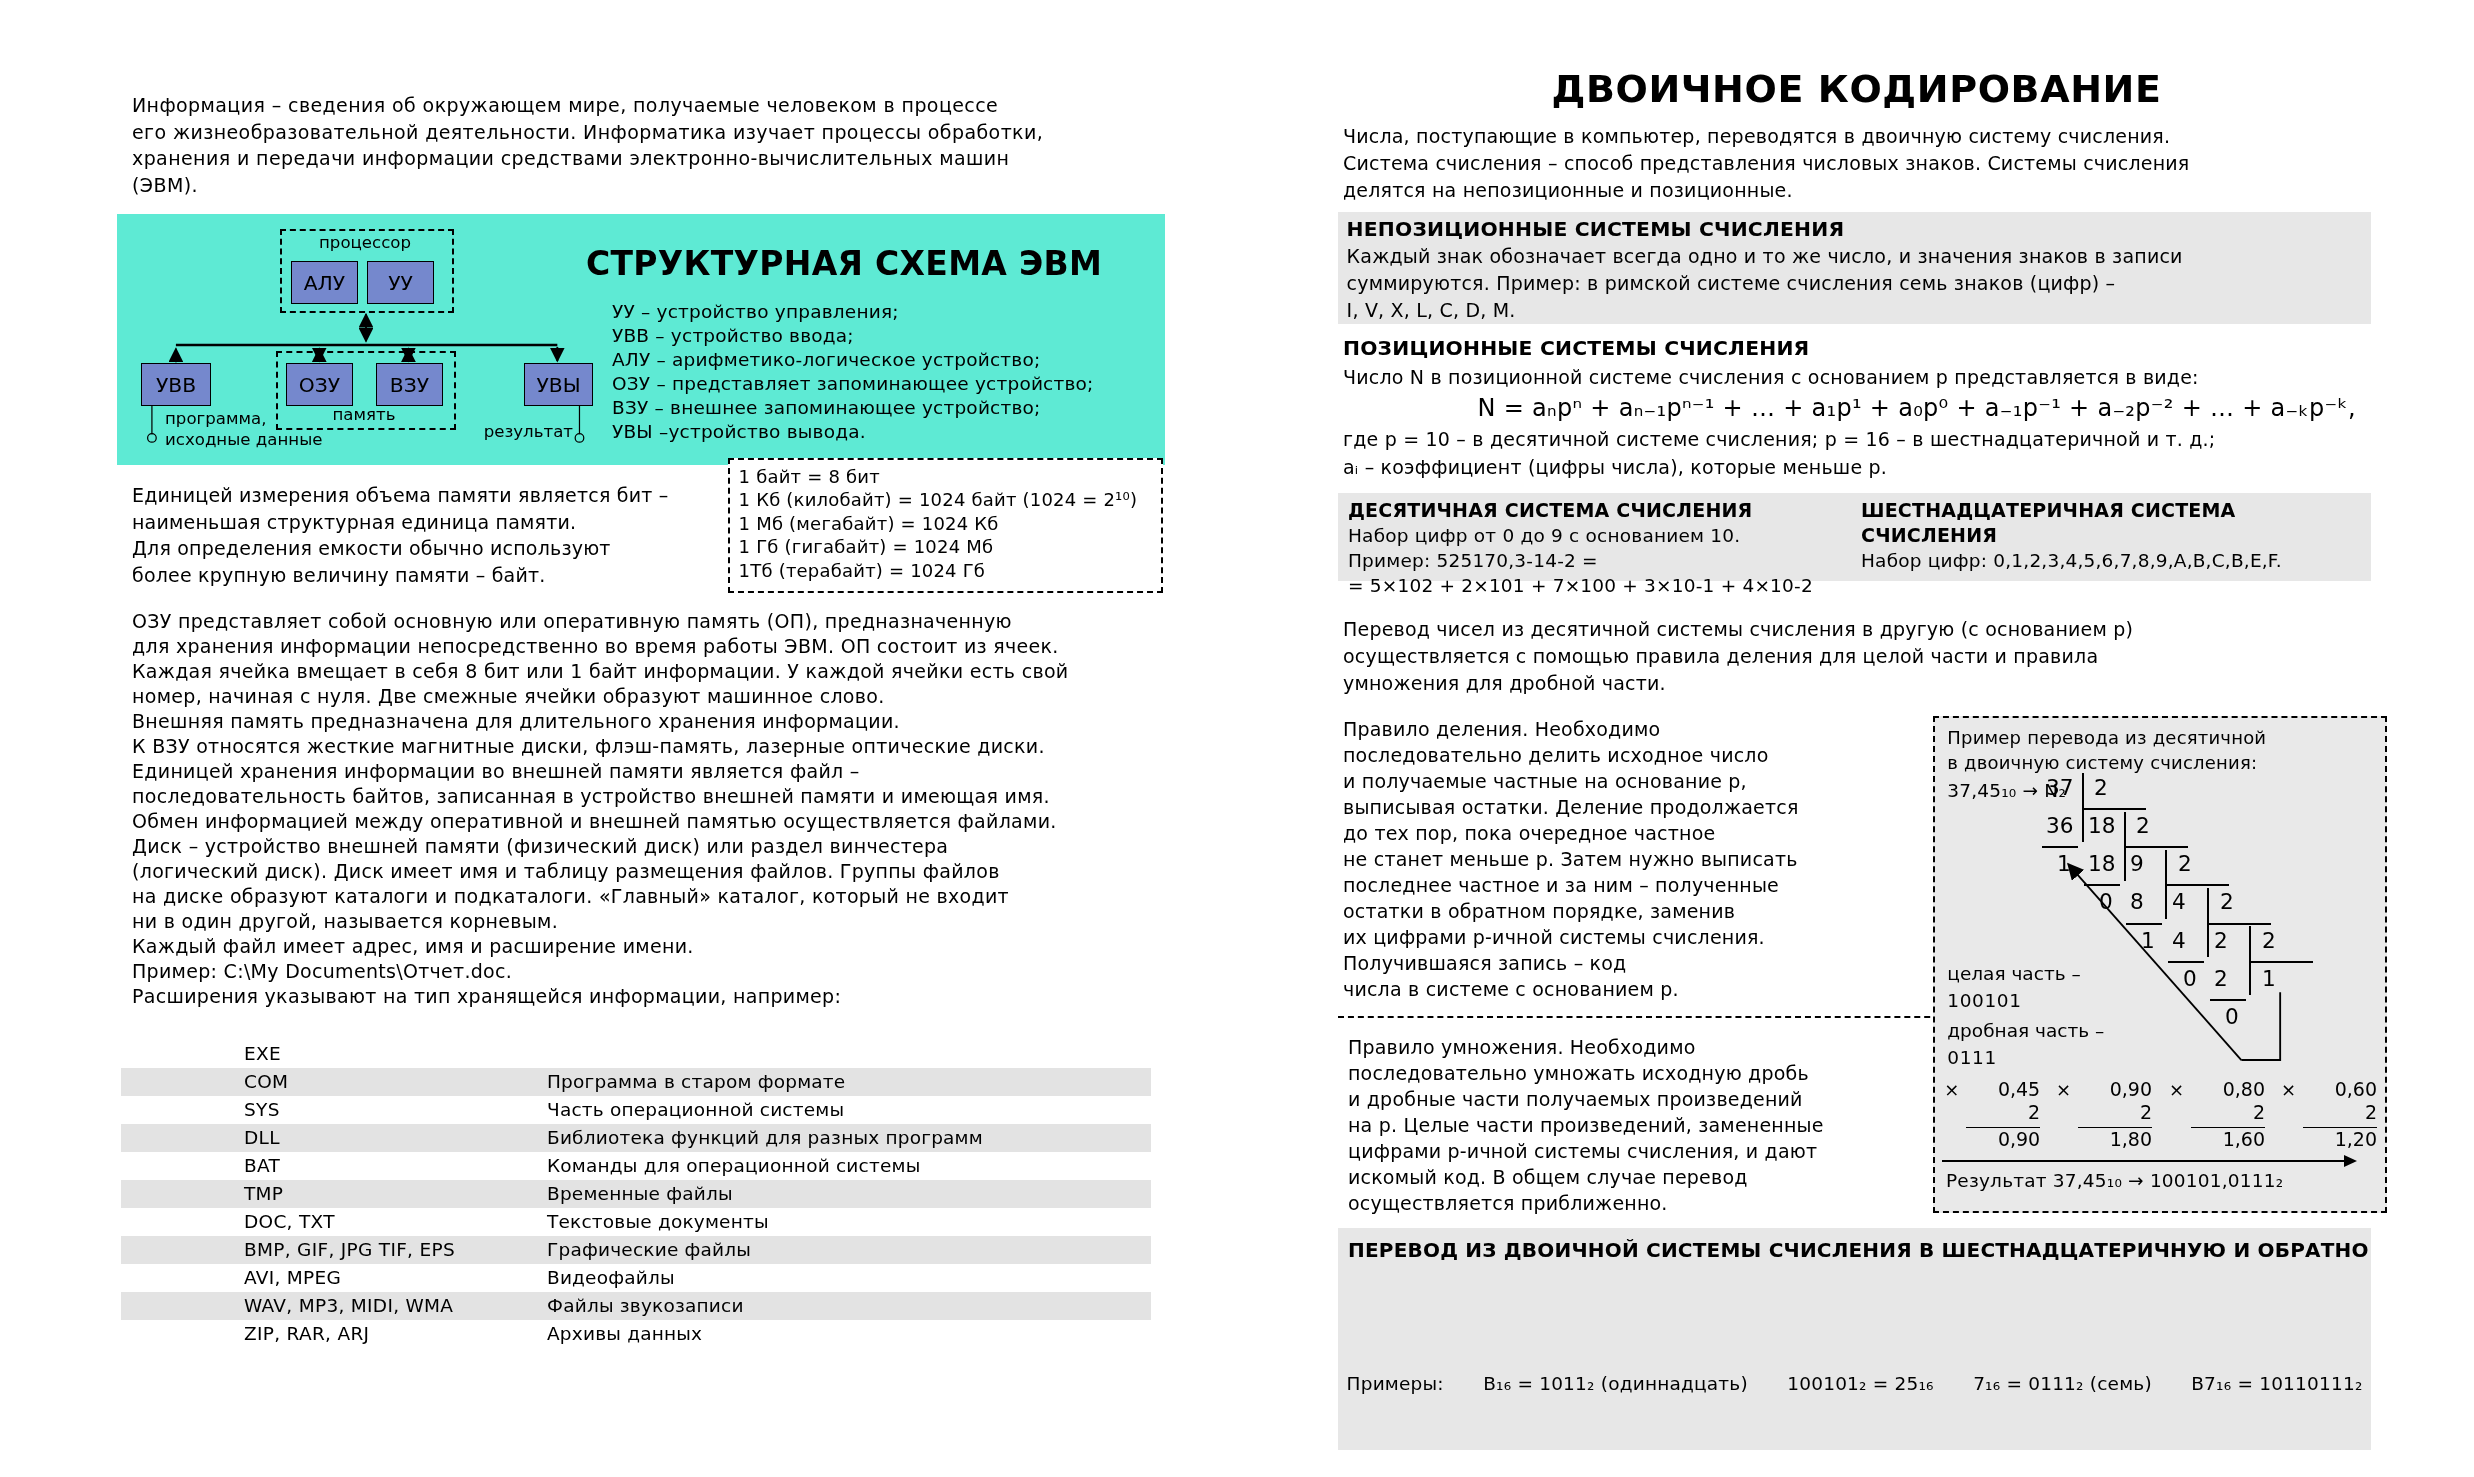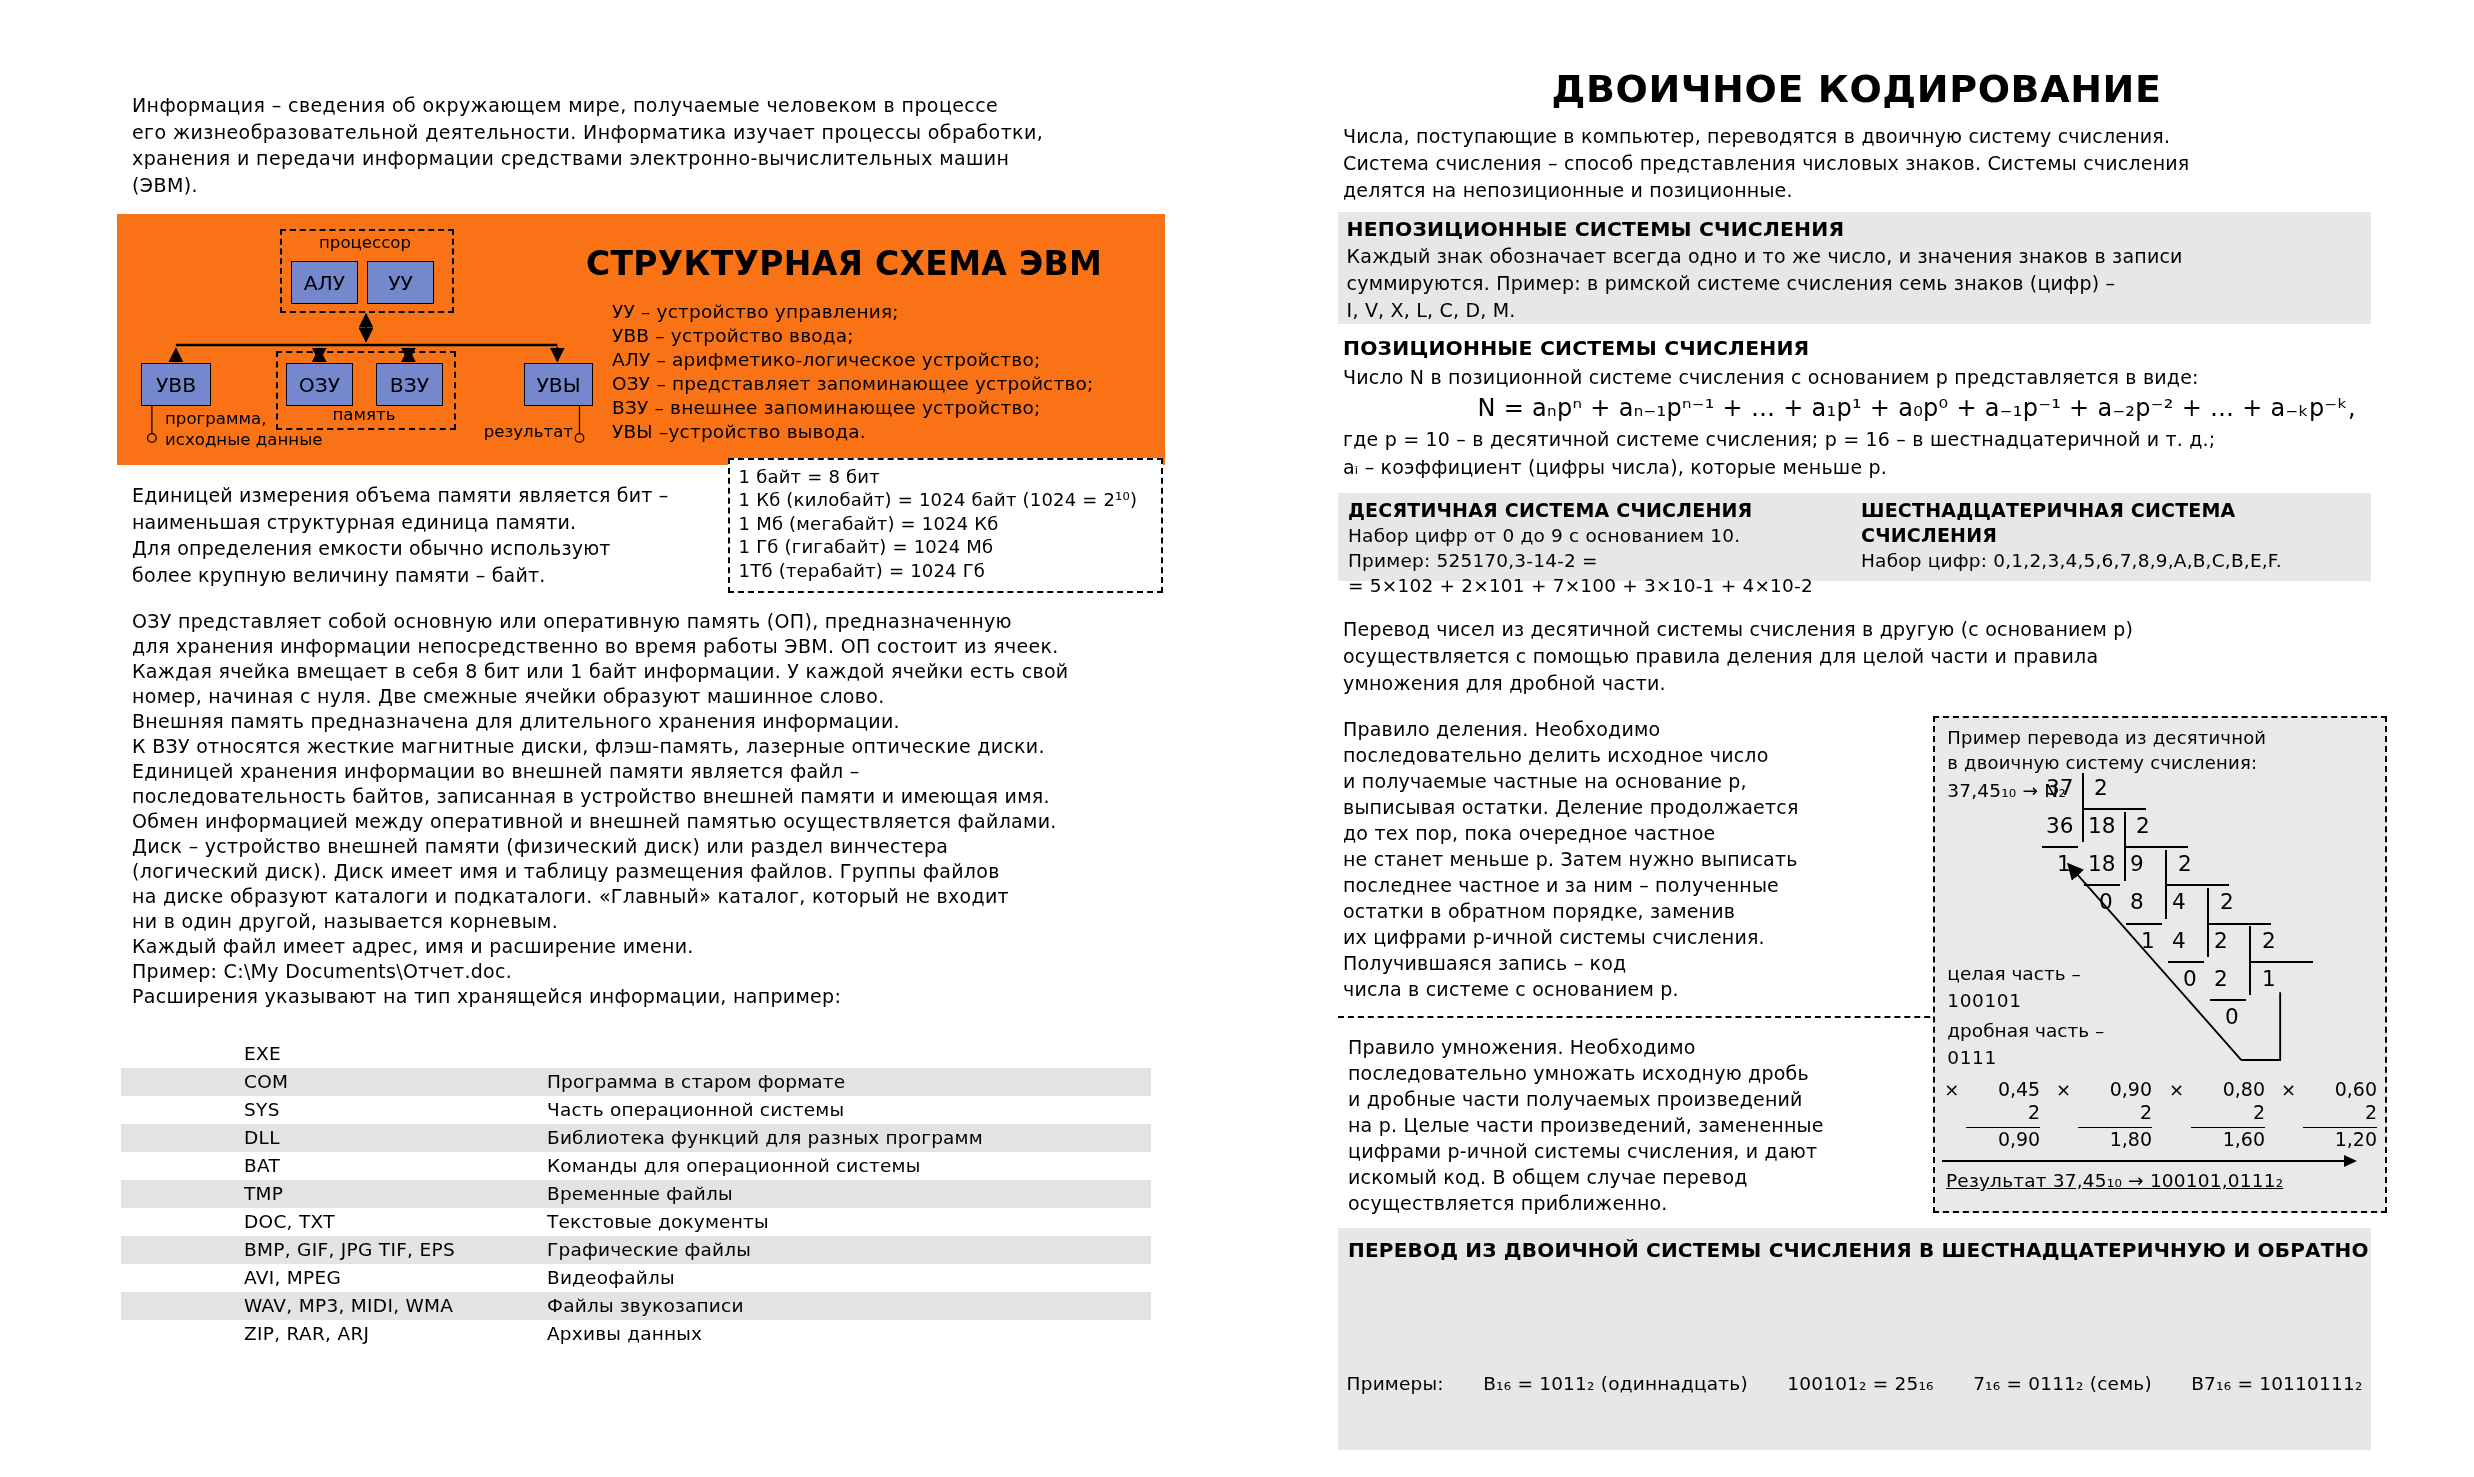--- a/index.html
+++ b/index.html
@@ -5,21 +5,21 @@
   html,body{margin:0;padding:0;width:2475px;height:1478px;background:#ffffff;
     font-family:"DejaVu Sans","Liberation Sans",sans-serif;color:#000;}
   .abs{position:absolute;}
   .pre{white-space:pre-line;}
   .page{position:absolute;top:0;width:1237px;height:1478px;background:#fff;}
   #page-left{left:0;}
   #page-right{left:1237px;}
 
   
   #l-intro{left:132px;top:92px;width:1011px;font-size:19px;line-height:26.5px;letter-spacing:0.4px;}
-  #scheme-panel{left:117px;top:214px;width:1048px;height:251px;background:#f97316;}
+  #scheme-panel{left:117px;top:214px;width:1048px;height:251px;background:#5eead4;}
   #scheme-title{left:431px;top:30px;width:592px;text-align:center;font-size:33px;font-weight:bold;letter-spacing:0.3px;}
   #scheme-legend{left:495px;top:86px;font-size:18.5px;}
   .legend-line{line-height:24px;letter-spacing:0.2px;}
   .dashed-box{border:2.5px dashed #000;}
   #proc-box{left:163px;top:15px;width:170px;height:80px;}
   #proc-label{left:163px;top:18.5px;width:170px;text-align:center;font-size:16.6px;}
   .blue-box{background:#7588cd;border:1.8px solid #000;display:flex;align-items:center;justify-content:center;
     font-size:20.3px;color:#000;}
   #alu-box{left:174px;top:47px;width:65px;height:41px;}
   #uu-box{left:250px;top:47px;width:65px;height:41px;}
@@ -76,21 +76,21 @@
   #frac-value{left:12.3px;top:329px;font-size:18.5px;letter-spacing:0.6px;}
   #mult-row{left:0;top:360px;width:450px;height:80px;}
   .mcol{position:absolute;top:0;width:96px;font-size:19px;}
   .mr{display:flex;justify-content:space-between;line-height:23.4px;}
   .mx{font-size:18px;}
   .m2{text-align:right;line-height:23.4px;}
   .mres{text-align:right;border-top:1.8px solid #000;margin-top:1.8px;line-height:23.4px;width:74px;margin-left:auto;}
   #mult-arrow{left:7.4px;top:442px;width:407px;height:1.8px;background:#000;}
   #mult-arrow-head{left:409px;top:437px;width:0;height:0;border-left:13.6px solid #000;
     border-top:6.2px solid transparent;border-bottom:6.2px solid transparent;}
-  #ex-result{left:11px;top:452px;font-size:18.5px;letter-spacing:0.2px;text-decoration:underline;}
+  #ex-result{left:11px;top:452px;font-size:18.5px;letter-spacing:0.2px;}
   #bh-panel{left:101px;top:1228px;width:1033px;height:222px;}
   #bh-head{left:10px;top:8.6px;font-size:20px;}
   #bh-text{left:10px;top:39px;width:1004px;font-size:19px;line-height:27px;letter-spacing:0.2px;}
   #bh-examples{left:8.6px;top:145px;width:1016px;display:flex;justify-content:space-between;font-size:18.5px;letter-spacing:0.2px;}
 </style>
 </head>
 <body>
 
 <div class="page" id="page-left">
 

